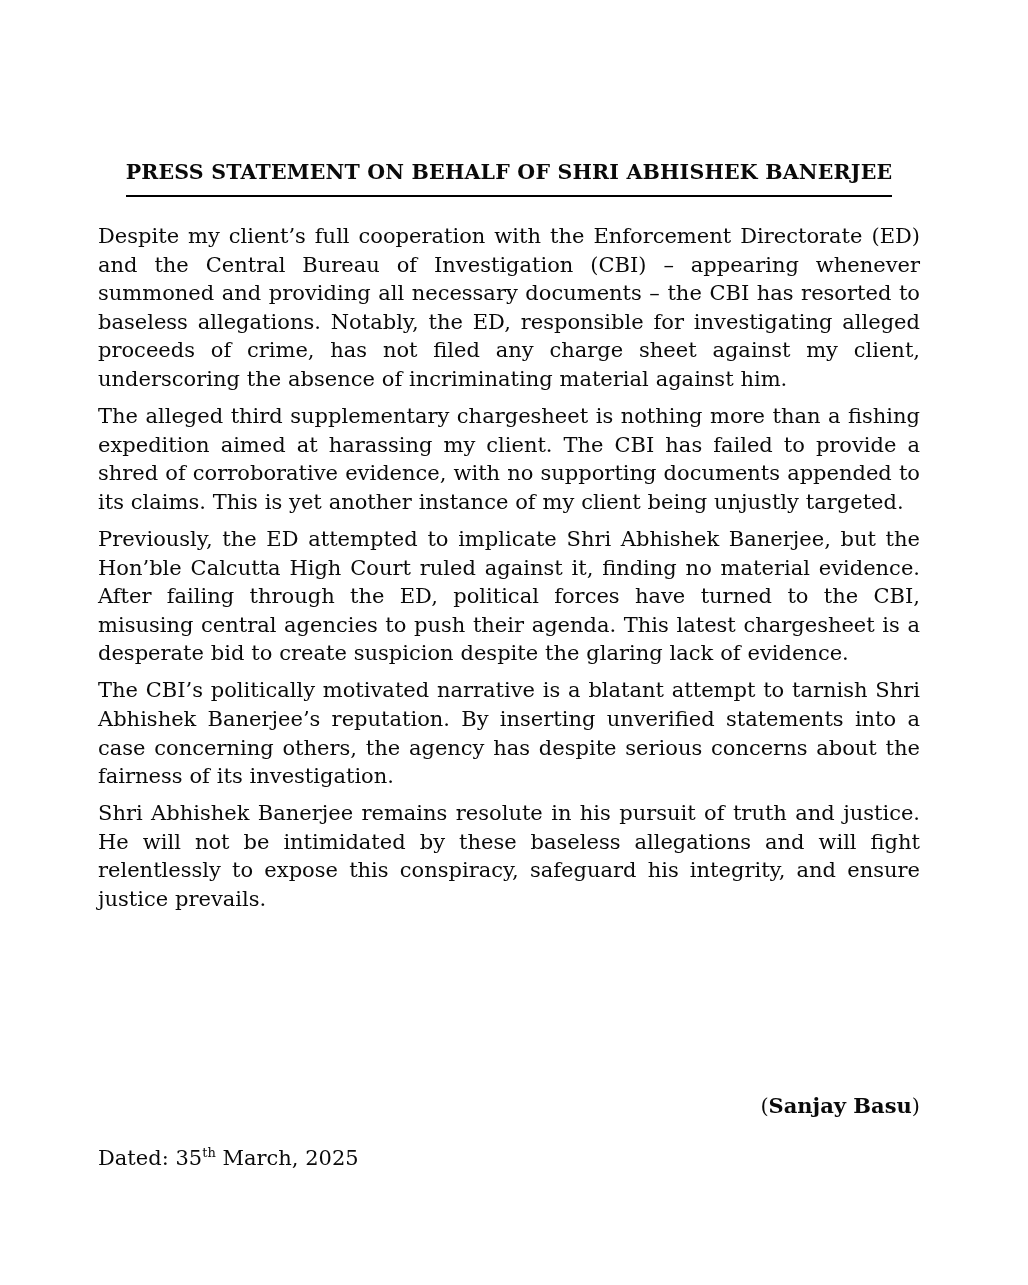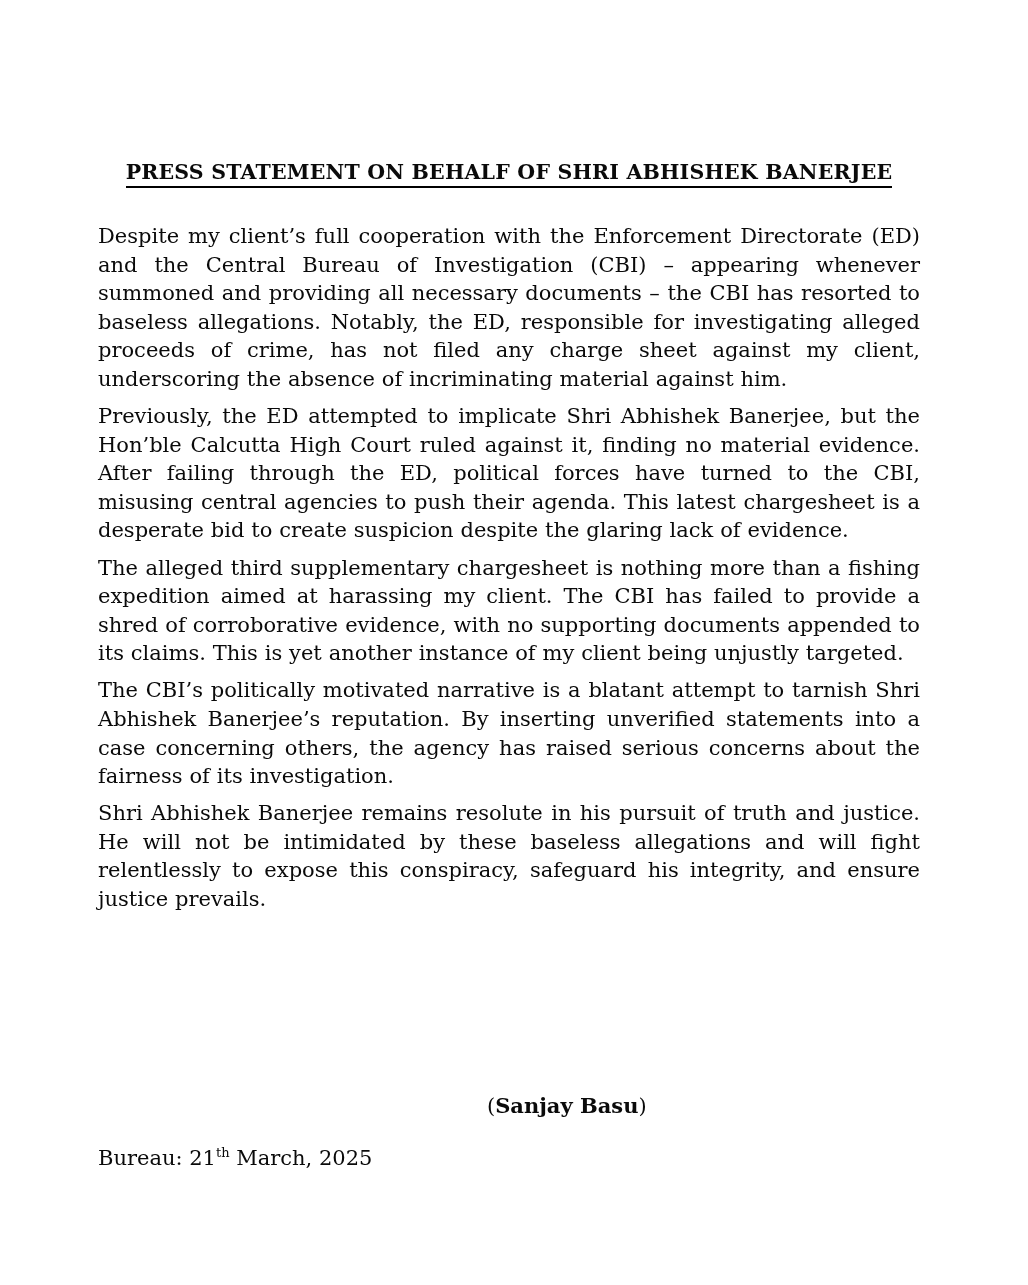--- a/index.html
+++ b/index.html
@@ -35,21 +35,21 @@
     top: 160px;
     width: 822px;
     text-align: center;
     font-size: 20.5px;
     font-weight: bold;
     letter-spacing: 0.2px;
     line-height: 1.2;
   }
   .doc-title span.title-text {
     border-bottom: 2.4px solid #000;
-    padding-bottom: 1px;
+    padding-bottom: 10px;
     display: inline-block;
   }
   .body-block {
     position: absolute;
     left: 0;
     top: 222px;
     width: 822px;
   }
   p.para {
     margin: 0 0 8.5px 0;
@@ -60,23 +60,24 @@
     line-height: 28.6px;
     word-spacing: 0.2px;
     -webkit-hyphens: none;
     hyphens: none;
   }
   p.para:last-child {
     margin-bottom: 0;
   }
   .signature {
     position: absolute;
-    right: 13px;
+    right: 0;
     top: 1092px;
     width: 420px;
+    text-align: right;
     font-size: 21px;
     line-height: 28.6px;
   }
   .sig-name {
     display: block;
     white-space: nowrap;
   }
   .sig-name b {
     font-weight: bold;
   }
@@ -103,26 +104,26 @@
 <body>
 
 <div class="page">
 
   <div class="content">
 
     <h1 class="doc-title"><span class="title-text">PRESS STATEMENT ON BEHALF OF SHRI ABHISHEK BANERJEE</span></h1>
 
     <div class="body-block">
       <p class="para">Despite my client’s full cooperation with the Enforcement Directorate (ED) and the Central Bureau of Investigation (CBI) – appearing whenever summoned and providing all necessary documents – the CBI has resorted to baseless allegations. Notably, the ED, responsible for investigating alleged proceeds of crime, has not filed any charge sheet against my client, underscoring the absence of incriminating material against him.</p>
+      <p class="para">The alleged third supplementary chargesheet is nothing more than a fishing expedition aimed at harassing my client. The CBI has failed to provide a shred of corroborative evidence, with no supporting documents appended to its claims. This is yet another instance of my client being unjustly targeted.</p>
       <p class="para">Previously, the ED attempted to implicate Shri Abhishek Banerjee, but the Hon’ble Calcutta High Court ruled against it, finding no material evidence. After failing through the ED, political forces have turned to the CBI, misusing central agencies to push their agenda. This latest chargesheet is a desperate bid to create suspicion despite the glaring lack of evidence.</p>
-      <p class="para">The alleged third supplementary chargesheet is nothing more than a fishing expedition aimed at harassing my client. The CBI has failed to provide a shred of corroborative evidence, with no supporting documents appended to its claims. This is yet another instance of my client being unjustly targeted.</p>
-      <p class="para">The CBI’s politically motivated narrative is a blatant attempt to tarnish Shri Abhishek Banerjee’s reputation. By inserting unverified statements into a case concerning others, the agency has raised serious concerns about the fairness of its investigation.</p>
+      <p class="para">The CBI’s politically motivated narrative is a blatant attempt to tarnish Shri Abhishek Banerjee’s reputation. By inserting unverified statements into a case concerning others, the agency has despite serious concerns about the fairness of its investigation.</p>
       <p class="para">Shri Abhishek Banerjee remains resolute in his pursuit of truth and justice. He will not be intimidated by these baseless allegations and will fight relentlessly to expose this conspiracy, safeguard his integrity, and ensure justice prevails.</p>
     </div>
 
     <div class="signature">
       <span class="sig-name"><span>(</span><b>Sanjay Basu</b><span>)</span></span>
     </div>
 
-    <div class="dated"><span>Bureau: </span><span>21</span><sup>th</sup><span> March, 2025</span></div>
+    <div class="dated"><span>Dated: </span><span>35</span><sup>th</sup><span> March, 2025</span></div>
 
   </div>
 </div>
 
 </body></html>

